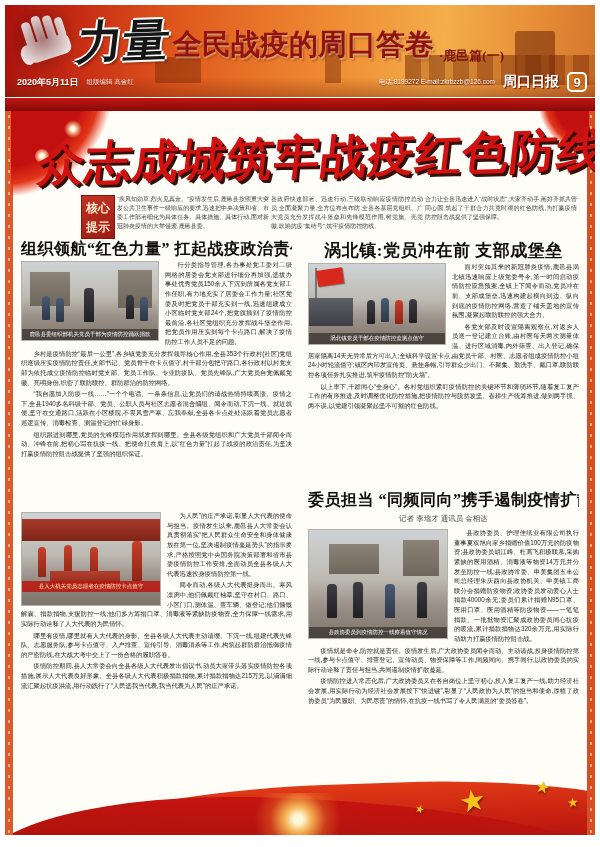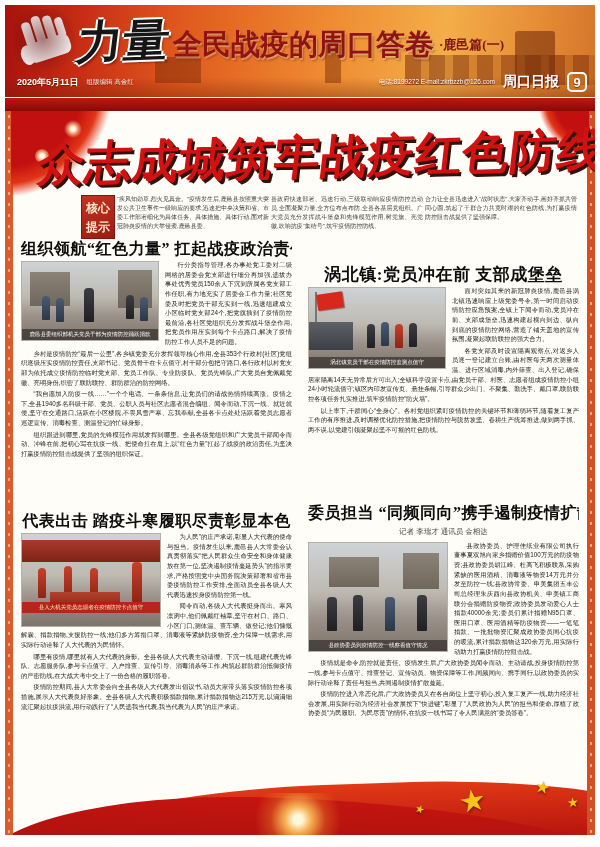--- a/index.html
+++ b/index.html
@@ -16,21 +16,21 @@
   .s-pagoda { left:150px; bottom:14px; width:46px; height:26px; border-radius:4px 4px 0 0; }
   .s-tower  { left:320px; bottom:14px; width:16px; height:46px; border-radius:8px 8px 0 0; }
   .s-wall   { right:0; bottom:12px; width:190px; height:30px;
     background:repeating-linear-gradient(90deg,rgba(125,45,8,.55) 0 16px,rgba(160,70,15,.35) 16px 24px); }
   .s-gate   { right:40px; bottom:14px; width:40px; height:52px; background:rgba(110,38,6,.55); border-radius:3px 3px 0 0; }
   .fist-wrap { position:absolute; left:8px; top:4px; width:66px; height:66px; }
   .fist-bg { position:absolute; inset:0; background:radial-gradient(circle at 45% 45%, rgba(90,8,5,.55), transparent 70%); }
   .liliang { position:absolute; left:72px; top:6px; font-family:"Liberation Serif",serif; font-weight:bold;
     font-size:46px; color:#161616; transform:skewX(-9deg) rotate(-2deg);
     text-shadow:2px 0 0 #fff,-2px 0 0 #fff,0 2px 0 #fff,0 -2px 0 #fff,3px 3px 2px rgba(60,10,0,.4); }
-  .banner-title-row { position:absolute; left:168px; top:20px; display:flex; align-items:center; gap:5px; white-space:nowrap; }
+  .banner-title-row { position:absolute; left:168px; top:20px; display:flex; align-items:flex-end; gap:5px; white-space:nowrap; }
   .banner-title { font-family:"Liberation Serif",serif; font-weight:900; font-size:29px; letter-spacing:0px;
     color:#8e1312; text-shadow:1px 2px 1px rgba(255,225,170,.45), 2px 3px 2px rgba(90,10,5,.35); }
   .banner-subtitle { font-family:"Liberation Serif",serif; font-weight:bold; font-size:13px; color:#7c1210; }
   .banner-bottom { position:absolute; left:12px; right:8px; bottom:5px; display:flex; align-items:center; gap:8px; color:#fff; }
   .b-date { font-size:9px; font-weight:bold; text-shadow:0 1px 1px rgba(100,20,0,.8); white-space:nowrap; }
   .b-edit { font-size:6.5px; opacity:.92; text-shadow:0 1px 1px rgba(100,20,0,.8); white-space:nowrap; }
   .b-spacer { flex:1; }
   .b-contact { font-size:6.5px; opacity:.95; text-shadow:0 1px 1px rgba(100,20,0,.8); white-space:nowrap; }
   .b-masthead { font-family:"Liberation Serif",serif; font-weight:bold; font-size:14px;
     text-shadow:1px 1px 1px rgba(90,15,0,.8); white-space:nowrap; }
@@ -66,21 +66,21 @@
   .corehint-label { width:34px; height:44px; background:linear-gradient(160deg,#c23324,#9c1c12);
     border:1px solid #86130c; color:#ffe9c9; font-family:"Liberation Serif",serif; font-weight:bold;
     font-size:12px; line-height:1.55; text-align:center; padding-top:3px; }
   .corehint-col { flex:1; font-size:6px; line-height:1.5; color:#3a3a3a; text-align:justify; overflow:hidden; }
 
   
   .cols { position:absolute; left:16px; right:16px; top:128px; height:533px; display:flex; gap:16px; }
   .col { flex:1; display:flex; flex-direction:column; overflow:hidden; }
   .article { overflow:hidden; }
   .a-l1 { height:266px; } .a-l2 { height:267px; padding-top:6px; }
-  .a-r1 { height:245px;margin-top:24px; } .a-r2 { height:288px; padding-top:6px; }
+  .a-r1 { height:245px; } .a-r2 { height:288px; padding-top:6px; }
   .art-headline { text-align:center; font-family:"Liberation Serif",serif; font-weight:bold;
     color:#0d0d0d; font-size:16px; letter-spacing:0.5px; white-space:nowrap; }
   .art-byline { text-align:center; font-size:7.5px; color:#4a4a4a; margin:3px 0 4px; }
   .art-body { font-size:6.3px; line-height:1.53; color:#1d1d1d; text-align:justify; }
   .art-body p { margin-bottom:2px; text-indent:12.6px; }
 
   
   .photo { float:left; margin:1px 6px 2px 0; position:relative; overflow:hidden;
     background:linear-gradient(180deg,#cfd3d6 0%,#bdbab2 45%,#9a9088 70%,#7d746c 100%);
     border:1px solid #b5b0a8; }
@@ -195,21 +195,20 @@
               <figcaption class="ph-cap">鹿邑县委组织部机关党员干部为疫情防控踊跃捐款</figcaption>
             </figure>
             <p>行分类指导管理,各办事处党工委对二级网格的居委会党支部进行细分再加强,选拔办事处优秀党员150余人下沉到所属各党支部工作任职,有力地充实了居委会工作力量;社区党委及时把党员干部充实到一线,迅速组建成立小区临时党支部24个,把党旗插到了疫情防控最前沿,各社区党组织充分发挥战斗堡垒作用,把党员作用压实到每个卡点路口,解决了疫情防控工作人员不足的问题。</p>
             <p>乡村是疫情防控“最后一公里”,各乡镇党委充分发挥领导核心作用,全县353个行政村(社区)党组织逐级压实疫情防控责任,支部书记、党员骨干在卡点值守,村干部分包把守路口,各行政村以村党支部为依托成立疫情防控临时党支部、党员工作队、专业防疫队、党员先锋队,广大党员自觉佩戴党徽、亮明身份,织密了联防联控、群防群治的防控网络。</p>
             <p>“我自愿加入防疫一线……”一个个电话、一条条信息,让党员们的请战热情持续高涨。疫情之下,全县1940多名科级干部、党员、公职人员与社区志愿者混合编组、闻令而动,下沉一线、就近就便,坚守在交通路口,活跃在小区楼院,不畏风雪严寒、忘我奉献,全县各卡点处处活跃着党员志愿者巡逻宣传、消毒检查、测温登记的忙碌身影。</p>
             <p>组织跟进到哪里,党员的先锋模范作用就发挥到哪里。全县各级党组织和广大党员干部闻令而动、冲锋在前,把初心写在抗疫一线、把使命扛在肩上,以“红色力量”扛起了战疫的政治责任,为坚决打赢疫情防控阻击战提供了坚强的组织保证。</p>
           </div>
         </article>
 
         <article class="article a-l2">
-          <h2 class="art-headline">代表出击 踏疫斗寒履职尽责彰显本色</h2>
           <div class="art-body">
             <figure class="photo ph3">
               <div class="ph-build" style="left:0;top:6px;width:140px;height:22px;background:linear-gradient(180deg,#a8392b,#7e2418);"></div>
               <div class="fig red" style="left:16px;top:34px;height:30px;"></div>
               <div class="fig red" style="left:42px;top:32px;height:32px;"></div>
               <div class="fig red" style="left:68px;top:34px;height:30px;"></div>
               <div class="fig red" style="left:110px;top:28px;height:40px;width:10px;"></div>
               <div class="ph-build" style="left:28px;top:58px;width:70px;height:14px;background:linear-gradient(180deg,#b5402e,#8e2a1a);"></div>
               <figcaption class="ph-cap red">县人大机关党员志愿者在疫情防控卡点值守</figcaption>
             </figure>

